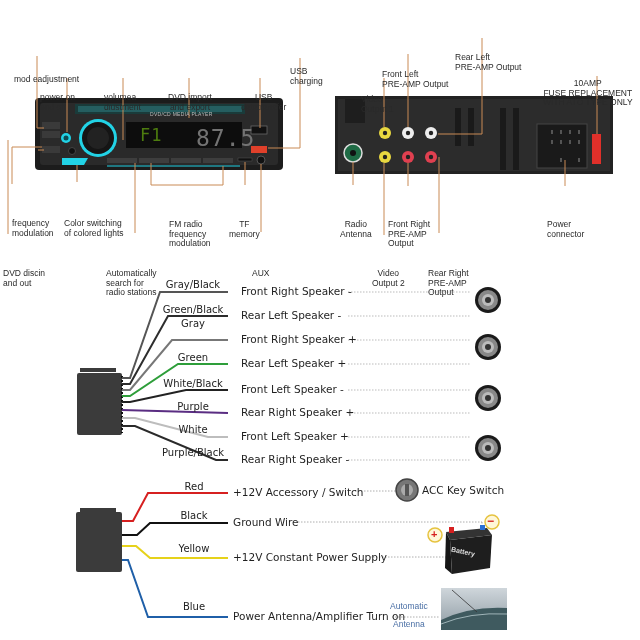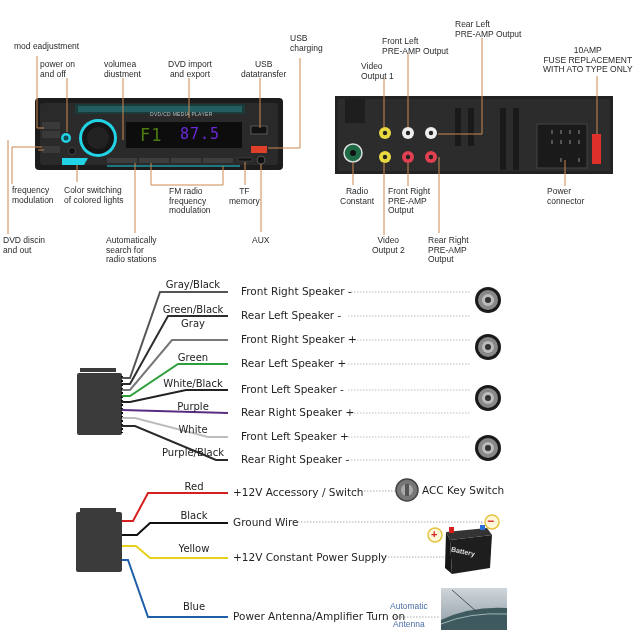--- a/index.html
+++ b/index.html
@@ -1,18 +1,18 @@
 <!DOCTYPE html>
 <html><head>
 <meta charset="utf-8">
 <style>
   html, body { margin:0; padding:0; background:#ffffff; }
   body { width:640px; height:640px; position:relative; overflow:hidden; font-family:"Liberation Sans", sans-serif; color:#222; }
   .abs { position:absolute; }
-  .lbl { position:absolute; font-size:8.5px; line-height:9.5px; color:#2a2a2a; white-space:pre; }
+  .lbl { position:absolute; font-size:8.5px; line-height:9.5px; color:#2a2a2a; white-space:pre;margin-top:33px; }
   .wire-color { position:absolute; font-size:10px; color:#222; font-family:"DejaVu Sans", sans-serif; transform:translateX(-50%); white-space:nowrap; }
   .fn { position:absolute; font-size:10.5px; color:#1f1f1f; font-family:"DejaVu Sans", sans-serif; white-space:nowrap; }
   svg.full { position:absolute; left:0; top:0; }
 </style>
 </head>
 <body>
 
 <svg class="full" width="640" height="640">
 
   <g>
@@ -220,21 +220,21 @@
     </defs>
     <rect x="441" y="588" width="66" height="42" fill="url(#sky)"></rect>
     <path d="M441,620 Q470,606 507,608 L507,630 L441,630 Z" fill="#3f5a5f"></path>
     <path d="M441,624 Q470,612 507,614" stroke="#9fb4b8" stroke-width="1" fill="none"></path>
     <line x1="452" y1="590" x2="477" y2="612" stroke="#333" stroke-width="0.8"></line>
   </g>
 </svg>
 
 <div class="abs" style="left:150px;top:111px;font-size:5px;color:#bbb;letter-spacing:0.3px;">DVD/CD MEDIA PLAYER</div>
 <div class="abs" style="left:140px;top:125px;font-size:17px;color:#4d7c0f;font-family:'DejaVu Sans Mono',monospace;letter-spacing:1px;">F1</div>
-<div class="abs" style="left:180px;top:125px;font-size:15px;color:#6d28d9;font-family:'DejaVu Sans Mono',monospace;letter-spacing:1px;">87.5</div>
+<div class="abs" style="left:196px;top:125px;font-size:23px;color:#737373;font-family:'DejaVu Sans Mono',monospace;letter-spacing:1px;">87.5</div>
 
 <div class="lbl" style="left:14px;top:42px;">mod eadjustment</div>
 <div class="lbl" style="left:40px;top:60px;">power on
 and off</div>
 <div class="lbl" style="left:104px;top:60px;">volumea
 diustment</div>
 <div class="lbl" style="left:168px;top:60px;text-align:center;">DVD import
 and export</div>
 <div class="lbl" style="left:241px;top:60px;text-align:center;">USB
 datatransfer</div>
@@ -259,21 +259,21 @@
 <div class="lbl" style="left:361px;top:62px;">Video
 Output 1</div>
 <div class="lbl" style="left:382px;top:37px;">Front Left
 PRE-AMP Output</div>
 <div class="lbl" style="left:455px;top:20px;">Rear Left
 PRE-AMP Output</div>
 <div class="lbl" style="left:543px;top:46px;text-align:center;">10AMP
 FUSE REPLACEMENT
 WITH ATO TYPE ONLY</div>
 <div class="lbl" style="left:340px;top:187px;text-align:center;">Radio
-Constant</div>
+Antenna</div>
 <div class="lbl" style="left:388px;top:187px;">Front Right
 PRE-AMP
 Output</div>
 <div class="lbl" style="left:547px;top:187px;">Power
 connector</div>
 <div class="lbl" style="left:372px;top:236px;text-align:center;">Video
 Output 2</div>
 <div class="lbl" style="left:428px;top:236px;">Rear Right
 PRE-AMP
 Output</div>

